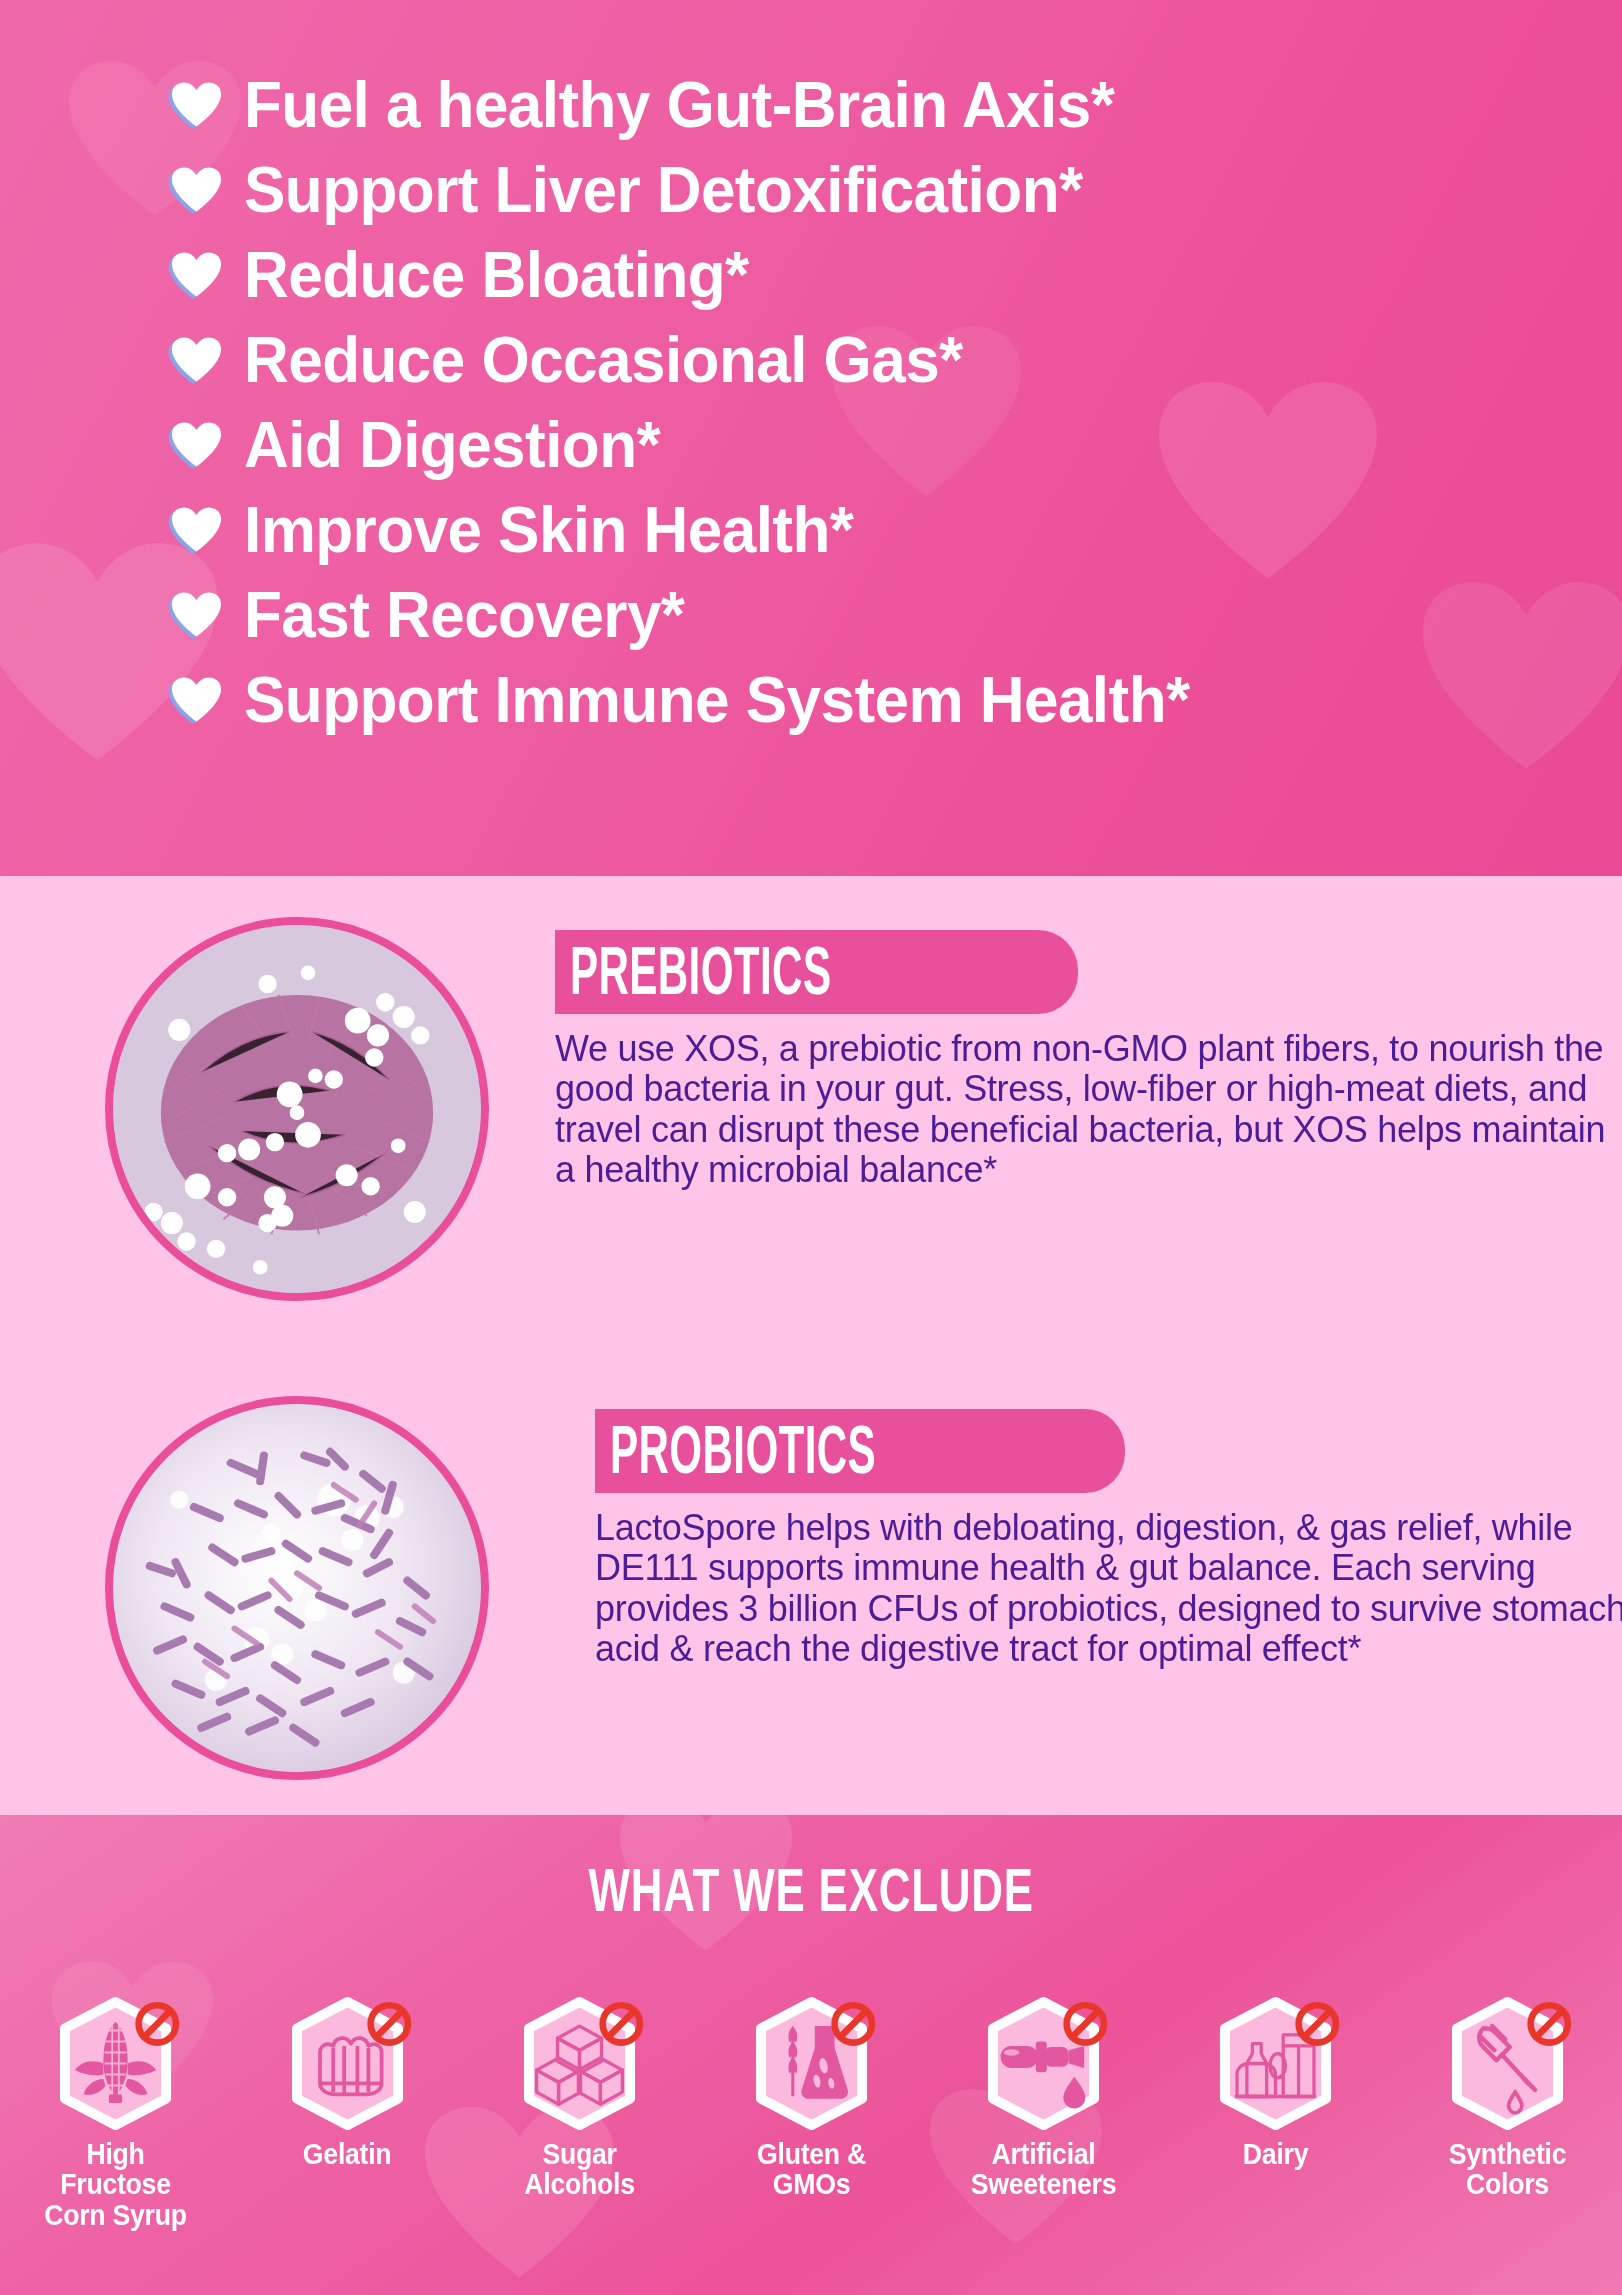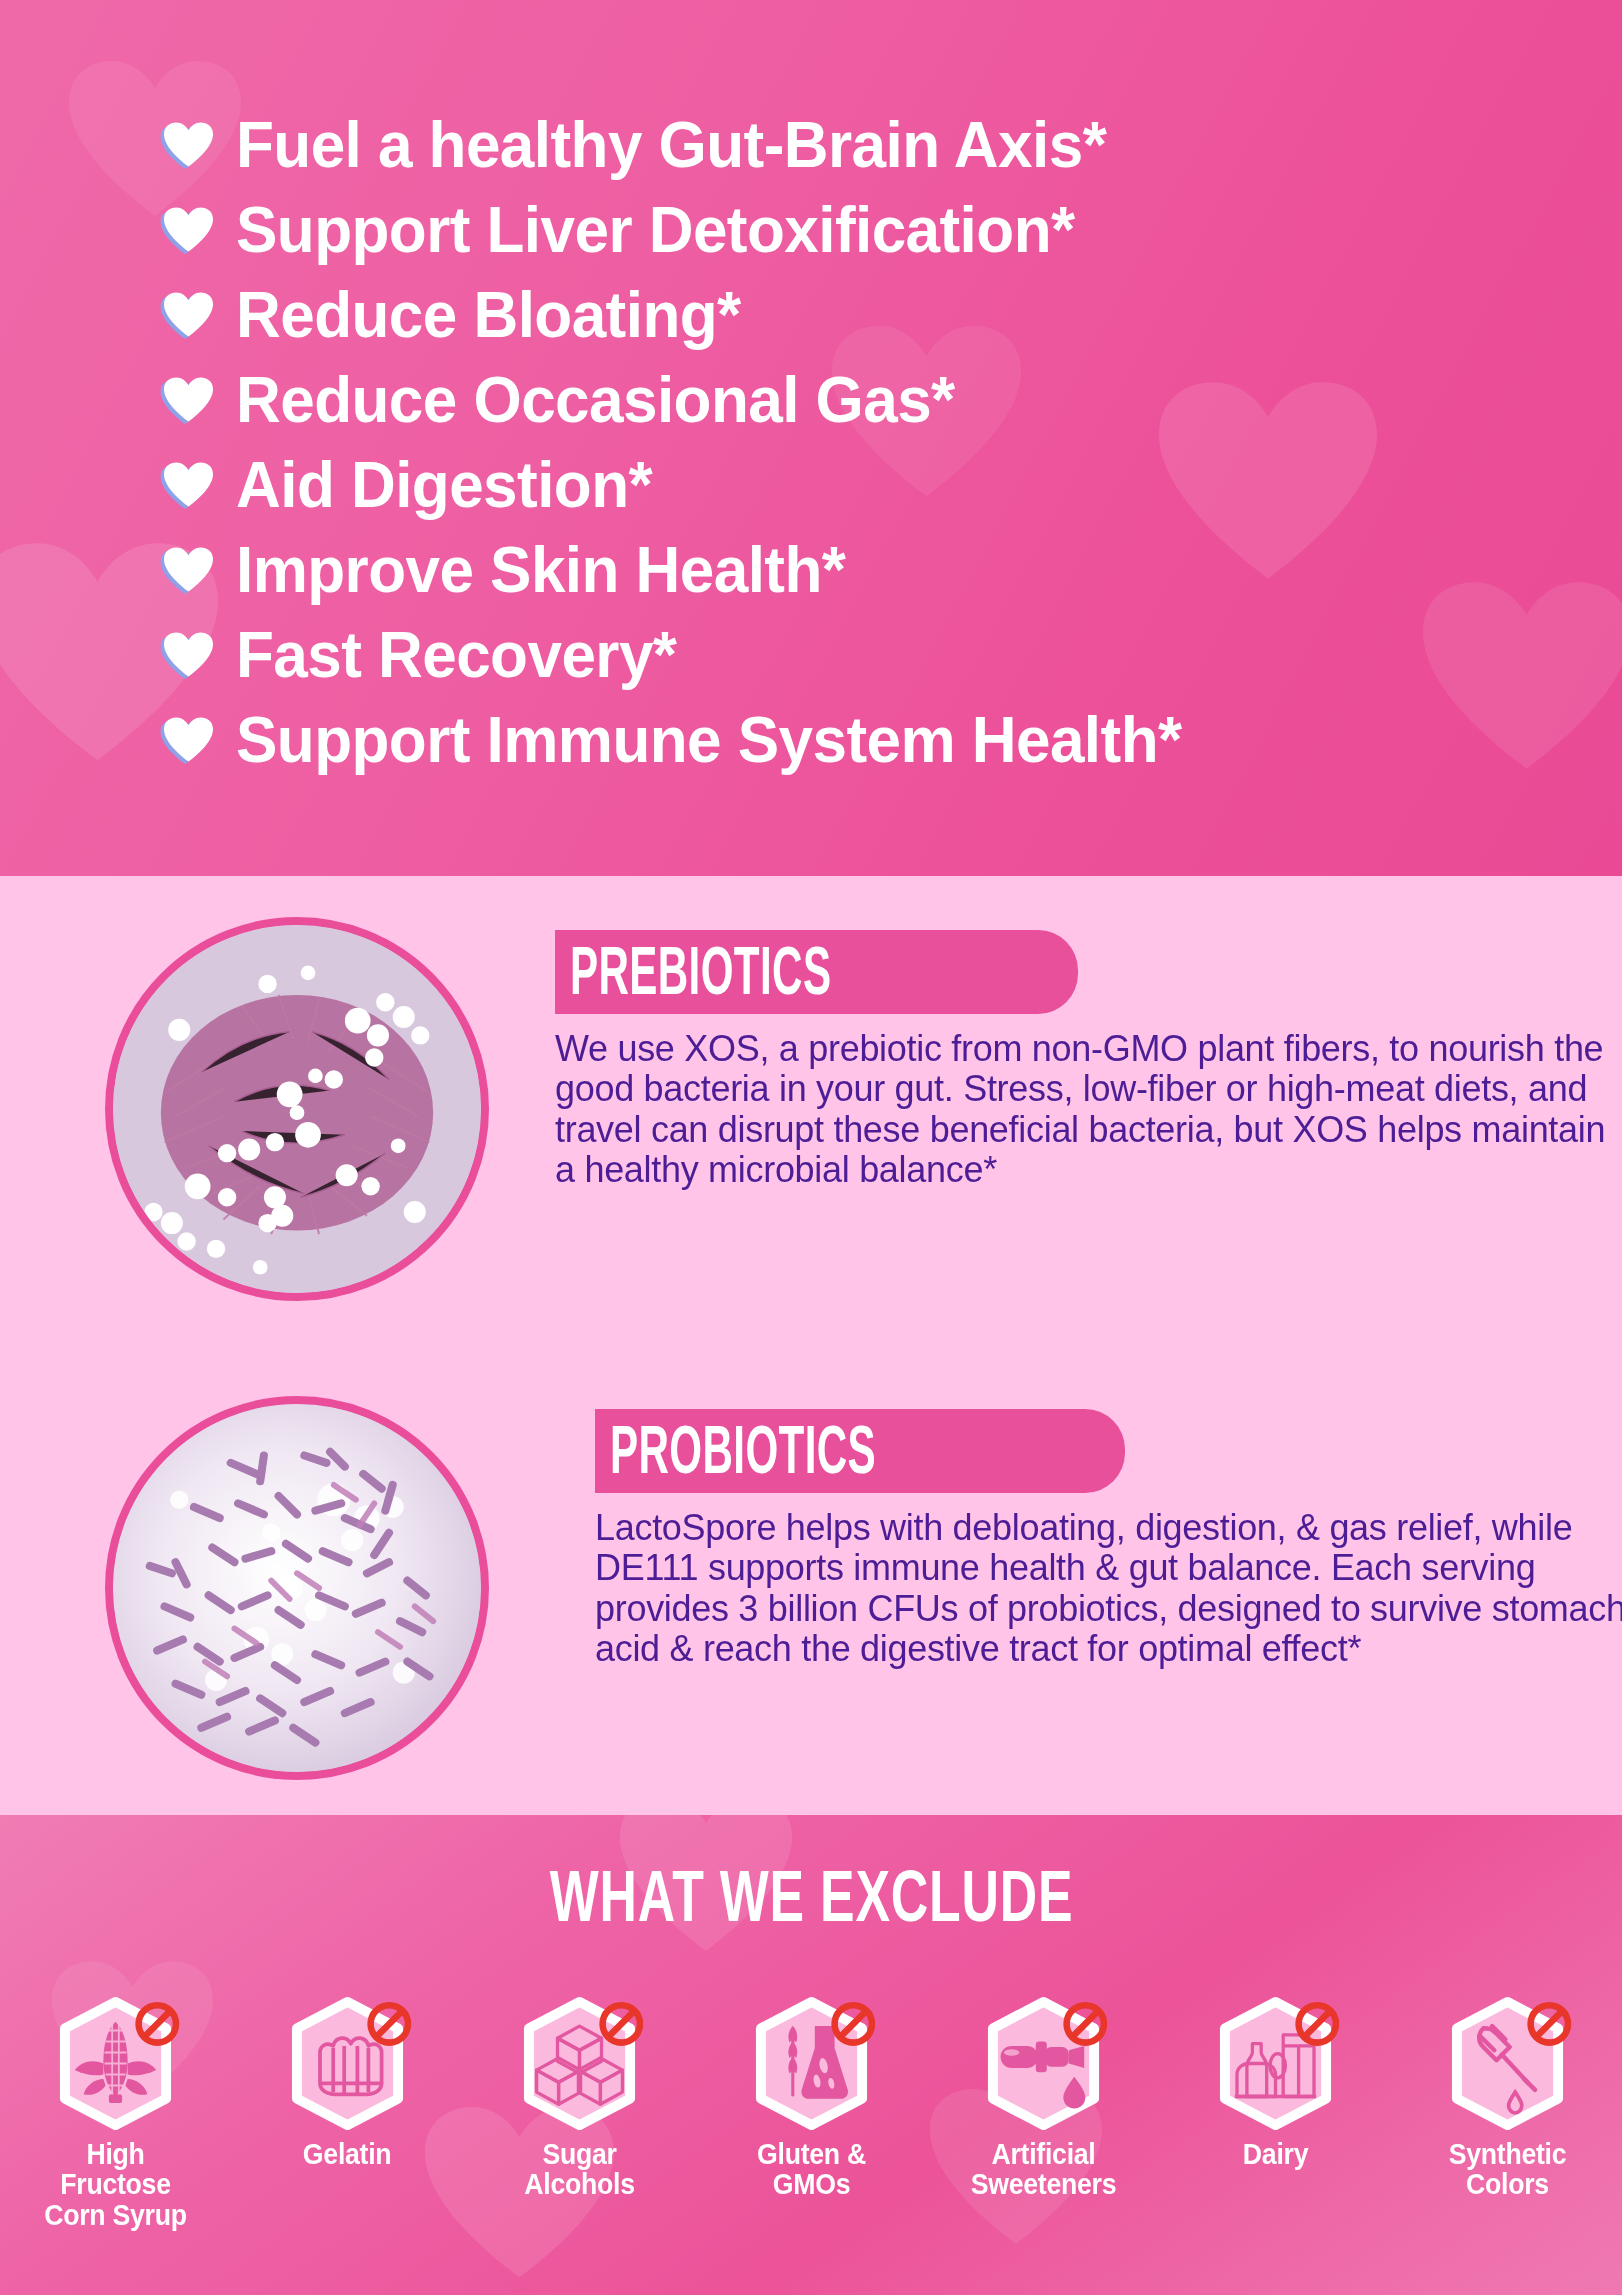--- a/index.html
+++ b/index.html
@@ -12,21 +12,21 @@
 
   
   .benefits{
     position:absolute;left:0;top:0;width:1623px;height:876px;
     background:linear-gradient(118deg,#ef69a9 0%,#ee5ea2 38%,#ec5099 72%,#ea4a95 100%);
     overflow:hidden;
   }
   .heart-wm{position:absolute;pointer-events:none;}
   .heart-wm svg{display:block;width:100%;height:100%;}
 
-  .benefit-list{position:absolute;left:164px;top:62px;width:1406px;margin-top:40px;}
+  .benefit-list{position:absolute;left:172px;top:62px;width:1406px;}
   .benefit-row{display:flex;align-items:center;height:85px;}
   .bullet{
     position:relative;width:49px;height:46px;flex:0 0 49px;margin-right:23px;
   }
   .bullet svg{display:block;width:49px;height:46px;overflow:visible;}
   .benefit-text{
     color:#ffffff;
     font-size:64px;
     line-height:1;
     font-weight:700;
@@ -86,21 +86,21 @@
   }
 
   
   .exclude{
     position:absolute;left:0;top:1815px;width:1623px;height:480px;
     background:linear-gradient(145deg,#f07cb4 0%,#ee63a6 30%,#ec5399 62%,#ef79b2 100%);
     overflow:hidden;
   }
   .ex-title{
     position:absolute;left:0;top:45px;width:1623px;text-align:center;
-    color:#ffffff;font-size:72px;font-weight:700;line-height:1;
+    color:#ffffff;font-size:61px;font-weight:700;line-height:1;
     letter-spacing:1.1px;
   }
   .ex-title span{display:inline-block;transform:scaleX(.72);transform-origin:center;}
 
   .ex-row{
     position:absolute;left:0;top:182px;width:1623px;
     display:flex;justify-content:space-between;
     padding:0 23px;box-sizing:border-box;
   }
   .ex-item{width:185px;display:flex;flex-direction:column;align-items:center;}

